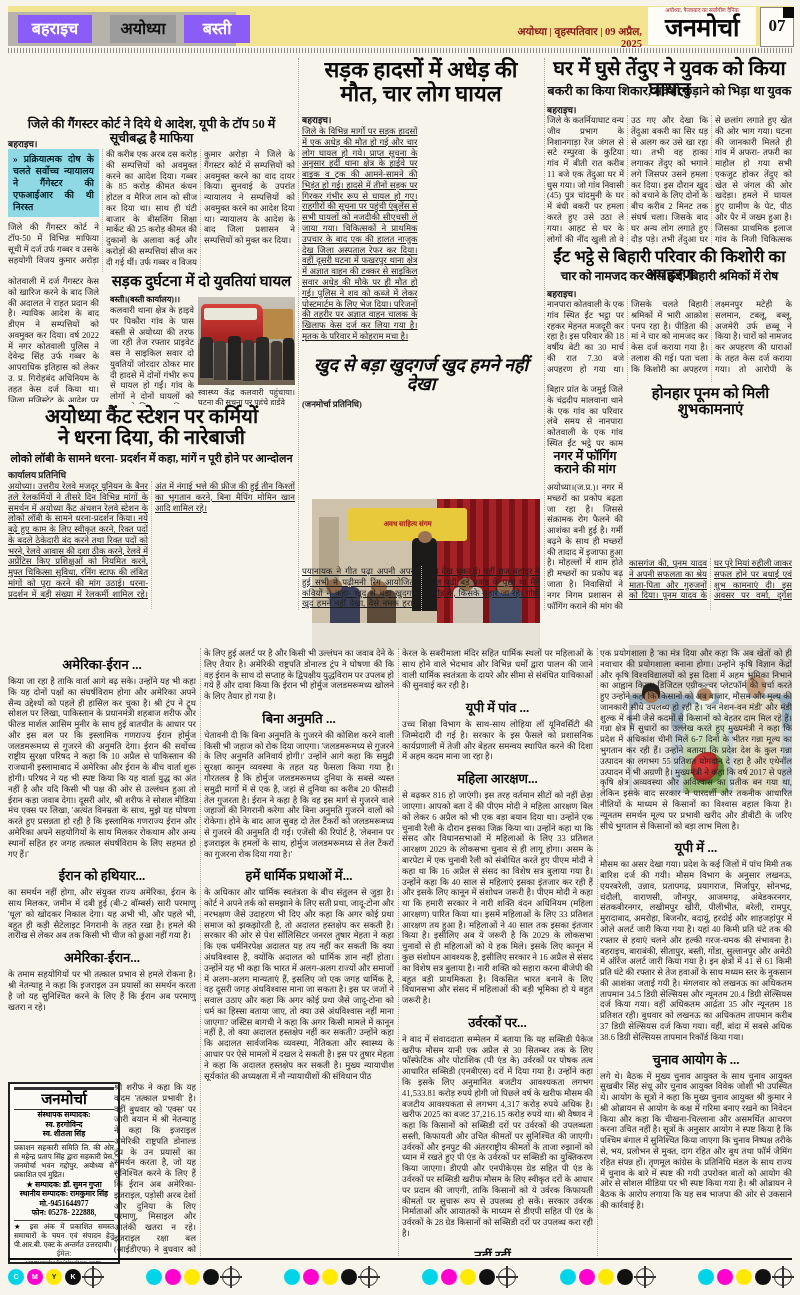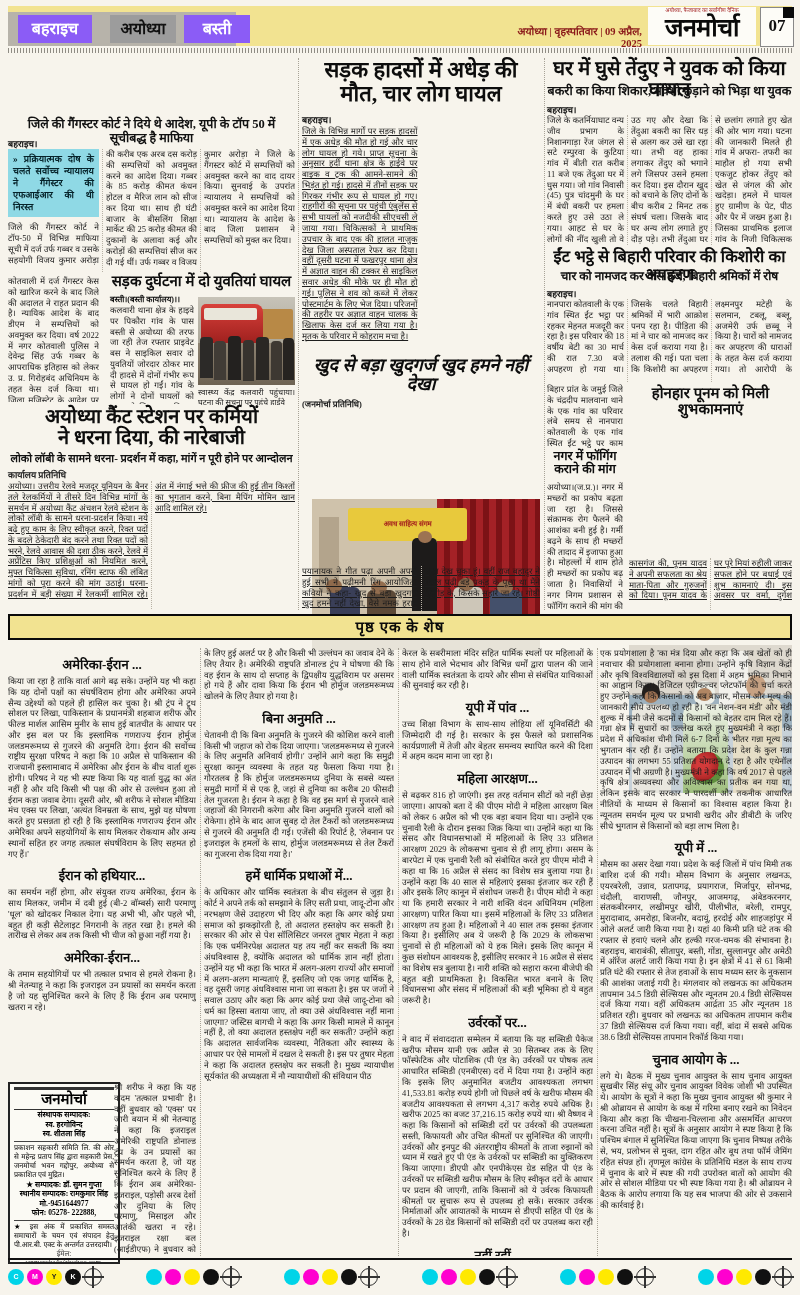--- a/index.html
+++ b/index.html
@@ -168,21 +168,20 @@
     <div style="left:2%;top:40%;width:24%;height:60%;background:#e9e7df;border-radius:8px 8px 0 0;"></div>
     <div style="left:40%;top:24%;width:13%;height:16%;background:#eef0e8;border-radius:50% 50% 30% 30%;"></div>
     <div style="left:42%;top:29%;width:9%;height:9%;background:#b08663;border-radius:50%;"></div>
     <div style="left:33%;top:40%;width:28%;height:60%;background:linear-gradient(#edf2e6,#9fbf7e);border-radius:10px 10px 0 0;"></div>
     <div style="left:38%;top:72%;width:20%;height:22%;background:radial-gradient(circle at 35% 40%,#d43a3a 20%,#a82424 55%,#5f8f3d 56%);border-radius:50%;"></div>
     <div style="left:72%;top:20%;width:12%;height:15%;background:#c7a283;border-radius:50%;"></div>
     <div style="left:64%;top:36%;width:30%;height:64%;background:#e6dec7;border-radius:9px 9px 0 0;"></div>
   </div>
   <div class="abs bt cols2" style="left:629px;top:558px;width:163px;height:52px;">कासगंज की, पूनम यादव ने अपनी सफलता का श्रेय माता-पिता और गुरुजनों को दिया। पूनम यादव के घर पूरे मियां रुहीली जाकर सफल होने पर बधाई एवं शुभ कामनाएं दी। इस अवसर पर वर्मा, दुर्गेश यादव, जिला जेल वर्मा सहित अन्य लोग उपस्थित रहे।</div>
 
-  <div class="abs band" style="left:8px;top:614px;width:780px;height:22px;">पृष्ठ एक के शेष</div>
 
   <div class="abs vrule" style="left:200px;top:648px;height:608px;"></div>
   <div class="abs vrule" style="left:398px;top:648px;height:608px;"></div>
   <div class="abs vrule" style="left:597px;top:648px;height:608px;"></div>
 
   <div class="abs colflow" style="left:8px;top:648px;width:188px;height:432px;">
     <div class="sec-h">अमेरिका-ईरान ...</div>
     <div class="bt">किया जा रहा है ताकि वार्ता आगे बढ़ सके। उन्होंने यह भी कहा कि यह दोनों पक्षों का संघर्षविराम होगा और अमेरिका अपने सैन्य उद्देश्यों को पहले ही हासिल कर चुका है। श्री ट्रंप ने ट्रूथ सोशल पर लिखा, पाकिस्तान के प्रधानमंत्री शहबाज शरीफ और फील्ड मार्शल आसिम मुनीर के साथ हुई बातचीत के आधार पर और इस बल पर कि इस्लामिक गणराज्य ईरान होर्मुज जलडमरूमध्य से गुजरने की अनुमति देगा। ईरान की सर्वोच्च राष्ट्रीय सुरक्षा परिषद ने कहा कि 10 अप्रैल से पाकिस्तान की राजधानी इस्लामाबाद में अमेरिका और ईरान के बीच वार्ता शुरू होगी। परिषद ने यह भी स्पष्ट किया कि यह वार्ता युद्ध का अंत नहीं है और यदि किसी भी पक्ष की ओर से उल्लंघन हुआ तो ईरान कड़ा जवाब देगा। दूसरी ओर, श्री शरीफ ने सोशल मीडिया मंच एक्स पर लिखा, 'अत्यंत विनम्रता के साथ, मुझे यह घोषणा करते हुए प्रसन्नता हो रही है कि इस्लामिक गणराज्य ईरान और अमेरिका अपने सहयोगियों के साथ मिलकर रोकथाम और अन्य स्थानों सहित हर जगह तत्काल संघर्षविराम के लिए सहमत हो गए हैं।'</div>
     <div class="sec-h">ईरान को हथियार...</div>
     <div class="bt">का समर्थन नहीं होगा, और संयुक्त राज्य अमेरिका, ईरान के साथ मिलकर, जमीन में दबी हुई (बी-2 बॉम्बर्स) सारी परमाणु 'धूल' को खोदकर निकाल देगा। यह अभी भी, और पहले भी, बहुत ही कड़ी सैटेलाइट निगरानी के तहत रखा है। हमले की तारीख से लेकर अब तक किसी भी चीज को छुआ नहीं गया है।</div>
@@ -200,21 +199,21 @@
     <div class="ib">मो.-9451644977</div>
     <div class="ib">फोन: 05278- 222888,</div>
     <div class="it">★ इस अंक में प्रकाशित समस्त समाचारों के चयन एवं संपादन हेतु पी.आर.बी. एक्ट के अन्तर्गत उत्तरदायी।</div>
     <div class="ie">ईमेल:
 janmorcha4o@yahoo.com,
 janmorchadaily@gmail.com</div>
   </div>
   <div class="abs bt" style="left:114px;top:1082px;width:82px;height:172px;">श्री शरीफ ने कहा कि यह कदम 'तत्काल प्रभावी' है। वहीं बुधवार को 'एक्स' पर जारी बयान में श्री नेतन्याहू ने कहा कि इजराइल अमेरिकी राष्ट्रपति डोनाल्ड ट्रंप के उन प्रयासों का समर्थन करता है, जो यह सुनिश्चित करने के लिए हैं कि ईरान अब अमेरिका-इजराइल, पड़ोसी अरब देशों और दुनिया के लिए परमाणु, मिसाइल और आतंकी खतरा न रहे। इजराइल रक्षा बल (आईडीएफ) ने बुधवार को कहा कि उसने देश के नेतृत्व के निर्देशों के अनुसार, ईरान पर हमले स्थगित कर दिये हैं और उन्नत युद्धक तैयारी बनाये रखी है। सेना ने बयान में कहा, राजनीतिक नेतृत्व के निर्देशों के अनुसार, आईडीएफ ईरान के खिलाफ अभियान के हिस्से के रूप में गोलबारी रोक रहा है और रखा</div>
 
   <div class="abs colflow" style="left:204px;top:648px;width:190px;height:608px;">
-    <div class="bt">के लिए हुई अलर्ट पर है और किसी भी उल्लंघन का जवाब देने के लिए तैयार है। अमेरिकी राष्ट्रपति डोनाल्ड ट्रंप ने घोषणा की कि वह ईरान के साथ दो सप्ताह के द्विपक्षीय युद्धविराम पर असमर हो गये हैं और दावा किया कि ईरान भी होर्मुज जलडमरूमध्य खोलने के लिए तैयार हो गया है।</div>
+    <div class="bt">के लिए हुई अलर्ट पर है और किसी भी उल्लंघन का जवाब देने के लिए तैयार है। अमेरिकी राष्ट्रपति डोनाल्ड ट्रंप ने घोषणा की कि वह ईरान के साथ दो सप्ताह के द्विपक्षीय युद्धविराम पर उपलब हो गये हैं और दावा किया कि ईरान भी होर्मुज जलडमरूमध्य खोलने के लिए तैयार हो गया है।</div>
     <div class="sec-h">बिना अनुमति ...</div>
     <div class="bt">चेतावनी दी कि बिना अनुमति के गुजरने की कोशिश करने वाली किसी भी जहाज को रोक दिया जाएगा। 'जलडमरूमध्य से गुजरने के लिए अनुमति अनिवार्य होगी।' उन्होंने आगे कहा कि समुद्री सुरक्षा कानून व्यवस्था के तहत यह फैसला किया गया है। गौरतलब है कि होर्मुज जलडमरूमध्य दुनिया के सबसे व्यस्त समुद्री मार्गों में से एक है, जहां से दुनिया का करीब 20 फीसदी तेल गुजरता है। ईरान ने कहा है कि वह इस मार्ग से गुजरने वाले जहाजों की निगरानी करेगा और बिना अनुमति गुजरने वालों को रोकेगा। होने के बाद आज सुबह दो तेल टैंकरों को जलडमरूमध्य से गुजरने की अनुमति दी गई। एजेंसी की रिपोर्ट है, 'लेबनान पर इजराइल के हमलों के साथ, होर्मुज जलडमरूमध्य से तेल टैंकरों का गुजरना रोक दिया गया है।'</div>
     <div class="sec-h">हमें धार्मिक प्रथाओं में...</div>
     <div class="bt">के अधिकार और धार्मिक स्वतंत्रता के बीच संतुलन से जुड़ा है। कोर्ट ने अपने तर्क को समझाने के लिए सती प्रथा, जादू-टोना और नरभक्षण जैसे उदाहरण भी दिए और कहा कि अगर कोई प्रथा समाज को झकझोरती है, तो अदालत हस्तक्षेप कर सकती है। सरकार की ओर से पेश सॉलिसिटर जनरल तुषार मेहता ने कहा कि एक धर्मनिरपेक्ष अदालत यह तय नहीं कर सकती कि क्या अंधविश्वास है, क्योंकि अदालत को धार्मिक ज्ञान नहीं होता। उन्होंने यह भी कहा कि भारत में अलग-अलग राज्यों और समाजों में अलग-अलग मान्यताएं हैं, इसलिए जो एक जगह धार्मिक है, वह दूसरी जगह अंधविश्वास माना जा सकता है। इस पर जजों ने सवाल उठाए और कहा कि अगर कोई प्रथा जैसे जादू-टोना को धर्म का हिस्सा बताया जाए, तो क्या उसे अंधविश्वास नहीं माना जाएगा? जस्टिस बागची ने कहा कि अगर किसी मामले में कानून नहीं है, तो क्या अदालत हस्तक्षेप नहीं कर सकती? उन्होंने कहा कि अदालत सार्वजनिक व्यवस्था, नैतिकता और स्वास्थ्य के आधार पर ऐसे मामलों में दखल दे सकती है। इस पर तुषार मेहता ने कहा कि अदालत हस्तक्षेप कर सकती है। मुख्य न्यायाधीश सूर्यकांत की अध्यक्षता में नौ न्यायाधीशों की संविधान पीठ</div>
   </div>
 
   <div class="abs colflow" style="left:402px;top:648px;width:191px;height:608px;">
     <div class="bt">केरल के सबरीमाला मंदिर सहित धार्मिक स्थलों पर महिलाओं के साथ होने वाले भेदभाव और विभिन्न धर्मों द्वारा पालन की जाने वाली धार्मिक स्वतंत्रता के दायरे और सीमा से संबंधित याचिकाओं की सुनवाई कर रही है।</div>
     <div class="sec-h">यूपी में पांव ...</div>
     <div class="bt">उच्च शिक्षा विभाग के साथ-साथ लोहिया लॉ यूनिवर्सिटी की जिम्मेदारी दी गई है। सरकार के इस फैसले को प्रशासनिक कार्यप्रणाली में तेजी और बेहतर समन्वय स्थापित करने की दिशा में अहम कदम माना जा रहा है।</div>

